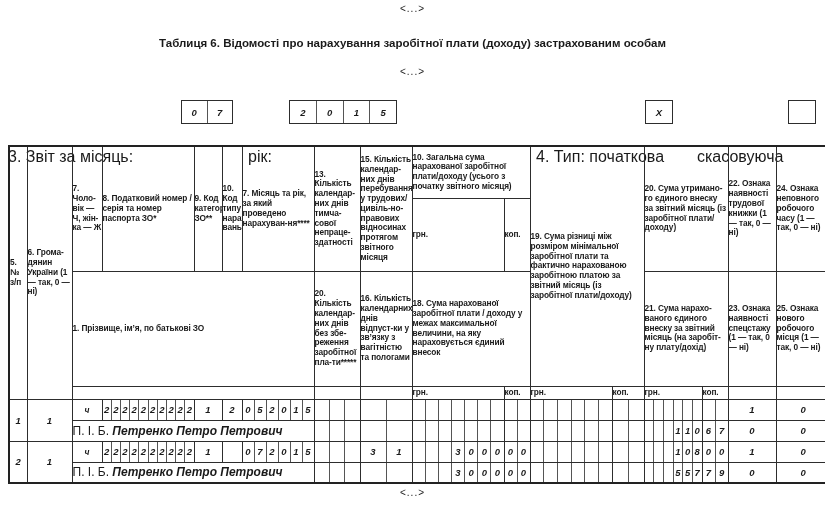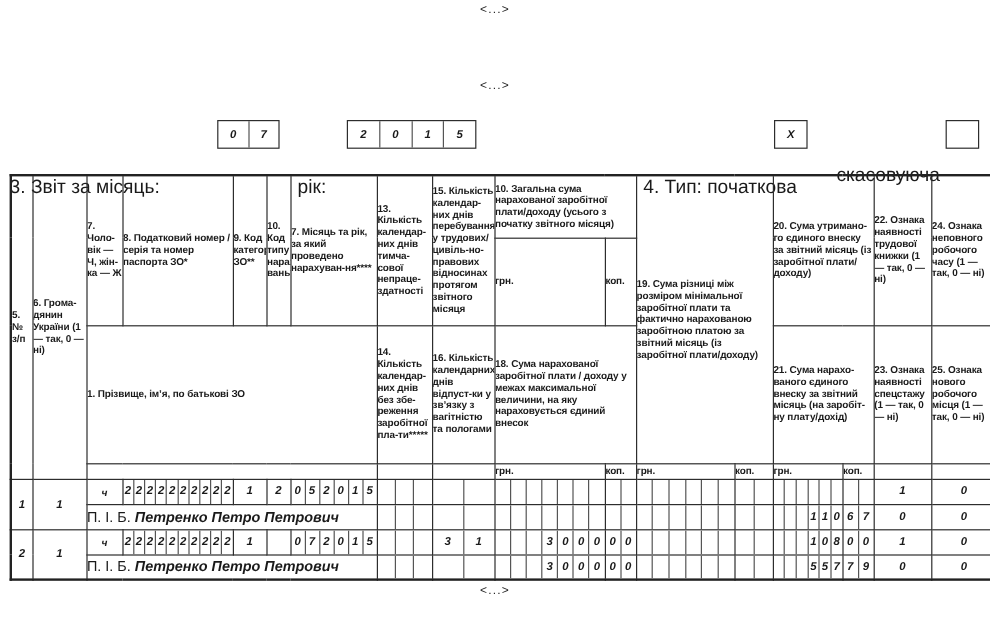--- a/index.html
+++ b/index.html
@@ -34,20 +34,21 @@
   td.val { text-align: center; font-style: italic; font-weight: bold; font-size: 9.5px; }
   td.namecell { font-size: 12px; padding-left: 3px; vertical-align: middle; white-space: nowrap; }
   td.namecell .nm { font-style: italic; font-weight: bold; }
 </style>
 </head>
 <body>
 
 <div class="page">
 
   <div class="marker m1">&lt;...&gt;</div>
+  <div class="doc-title">Таблиця 6. Відомості про нарахування заробітної плати (доходу) застрахованим особам</div>
   <div class="marker m2">&lt;...&gt;</div>
 
   <div class="flabel" style="left:8px; top:107px;">3. Звіт за місяць:</div>
   <div class="fbox" style="left:181px; top:100px; width:52px;">
     <div class="cells" style="height:100%;">
         <span class="c">0</span>
         <span class="c">7</span>
       </div>
   </div>
   <div class="flabel" style="left:248px; top:107px;">рік:</div>
@@ -58,21 +59,21 @@
         <span class="c">1</span>
         <span class="c">5</span>
       </div>
   </div>
   <div class="flabel" style="left:536px; top:107px;">4. Тип: початкова</div>
   <div class="fbox" style="left:645px; top:100px; width:28px;">
     <div class="cells" style="height:100%;">
         <span class="c">X</span>
       </div>
   </div>
-  <div class="flabel" style="left:697px; top:97px;">скасовуюча</div>
+  <div class="flabel" style="left:697px; top:107px;">скасовуюча</div>
   <div class="fbox" style="left:788px; top:100px; width:28px;">
     <div class="cells" style="height:100%;">
         <span class="c"></span>
       </div>
   </div>
 
   <table class="frm">
     <colgroup>
       <col style="width:18px">
         <col style="width:45px">
@@ -110,21 +111,21 @@
       <td class="h" rowspan="2">22. Ознака наявності трудової книжки (1 — так, 0 — ні)</td>
       <td class="h" rowspan="2">24. Ознака неповного робочого часу (1 — так, 0 — ні)</td>
     </tr>
     <tr style="height:73px">
       <td class="h sub">грн.</td>
       <td class="h sub">коп.</td>
     </tr>
 
     <tr style="height:115px">
       <td class="h top" colspan="5">1. Прізвище, ім’я, по батькові ЗО</td>
-      <td class="h top">14. Кількість календар-них днів без збе-реження заробітної пла-ти*****</td>
+      <td class="h top">20. Кількість календар-них днів без збе-реження заробітної пла-ти*****</td>
       <td class="h top">16. Кількість календарних днів відпуст-ки у зв’язку з вагітністю та пологами</td>
       <td class="h top" colspan="2">18. Сума нарахованої заробітної плати / доходу у межах максимальної величини, на яку нараховується єдиний внесок</td>
       <td class="h top" colspan="2">21. Сума нарахо-ваного єдиного внеску за звітний місяць (на заробіт-ну плату/дохід)</td>
       <td class="h top">23. Ознака наявності спецстажу (1 — так, 0 — ні)</td>
       <td class="h top">25. Ознака нового робочого місця (1 — так, 0 — ні)</td>
     </tr>
 
     <tr style="height:13px">
       <td colspan="5"></td>
       <td></td>

